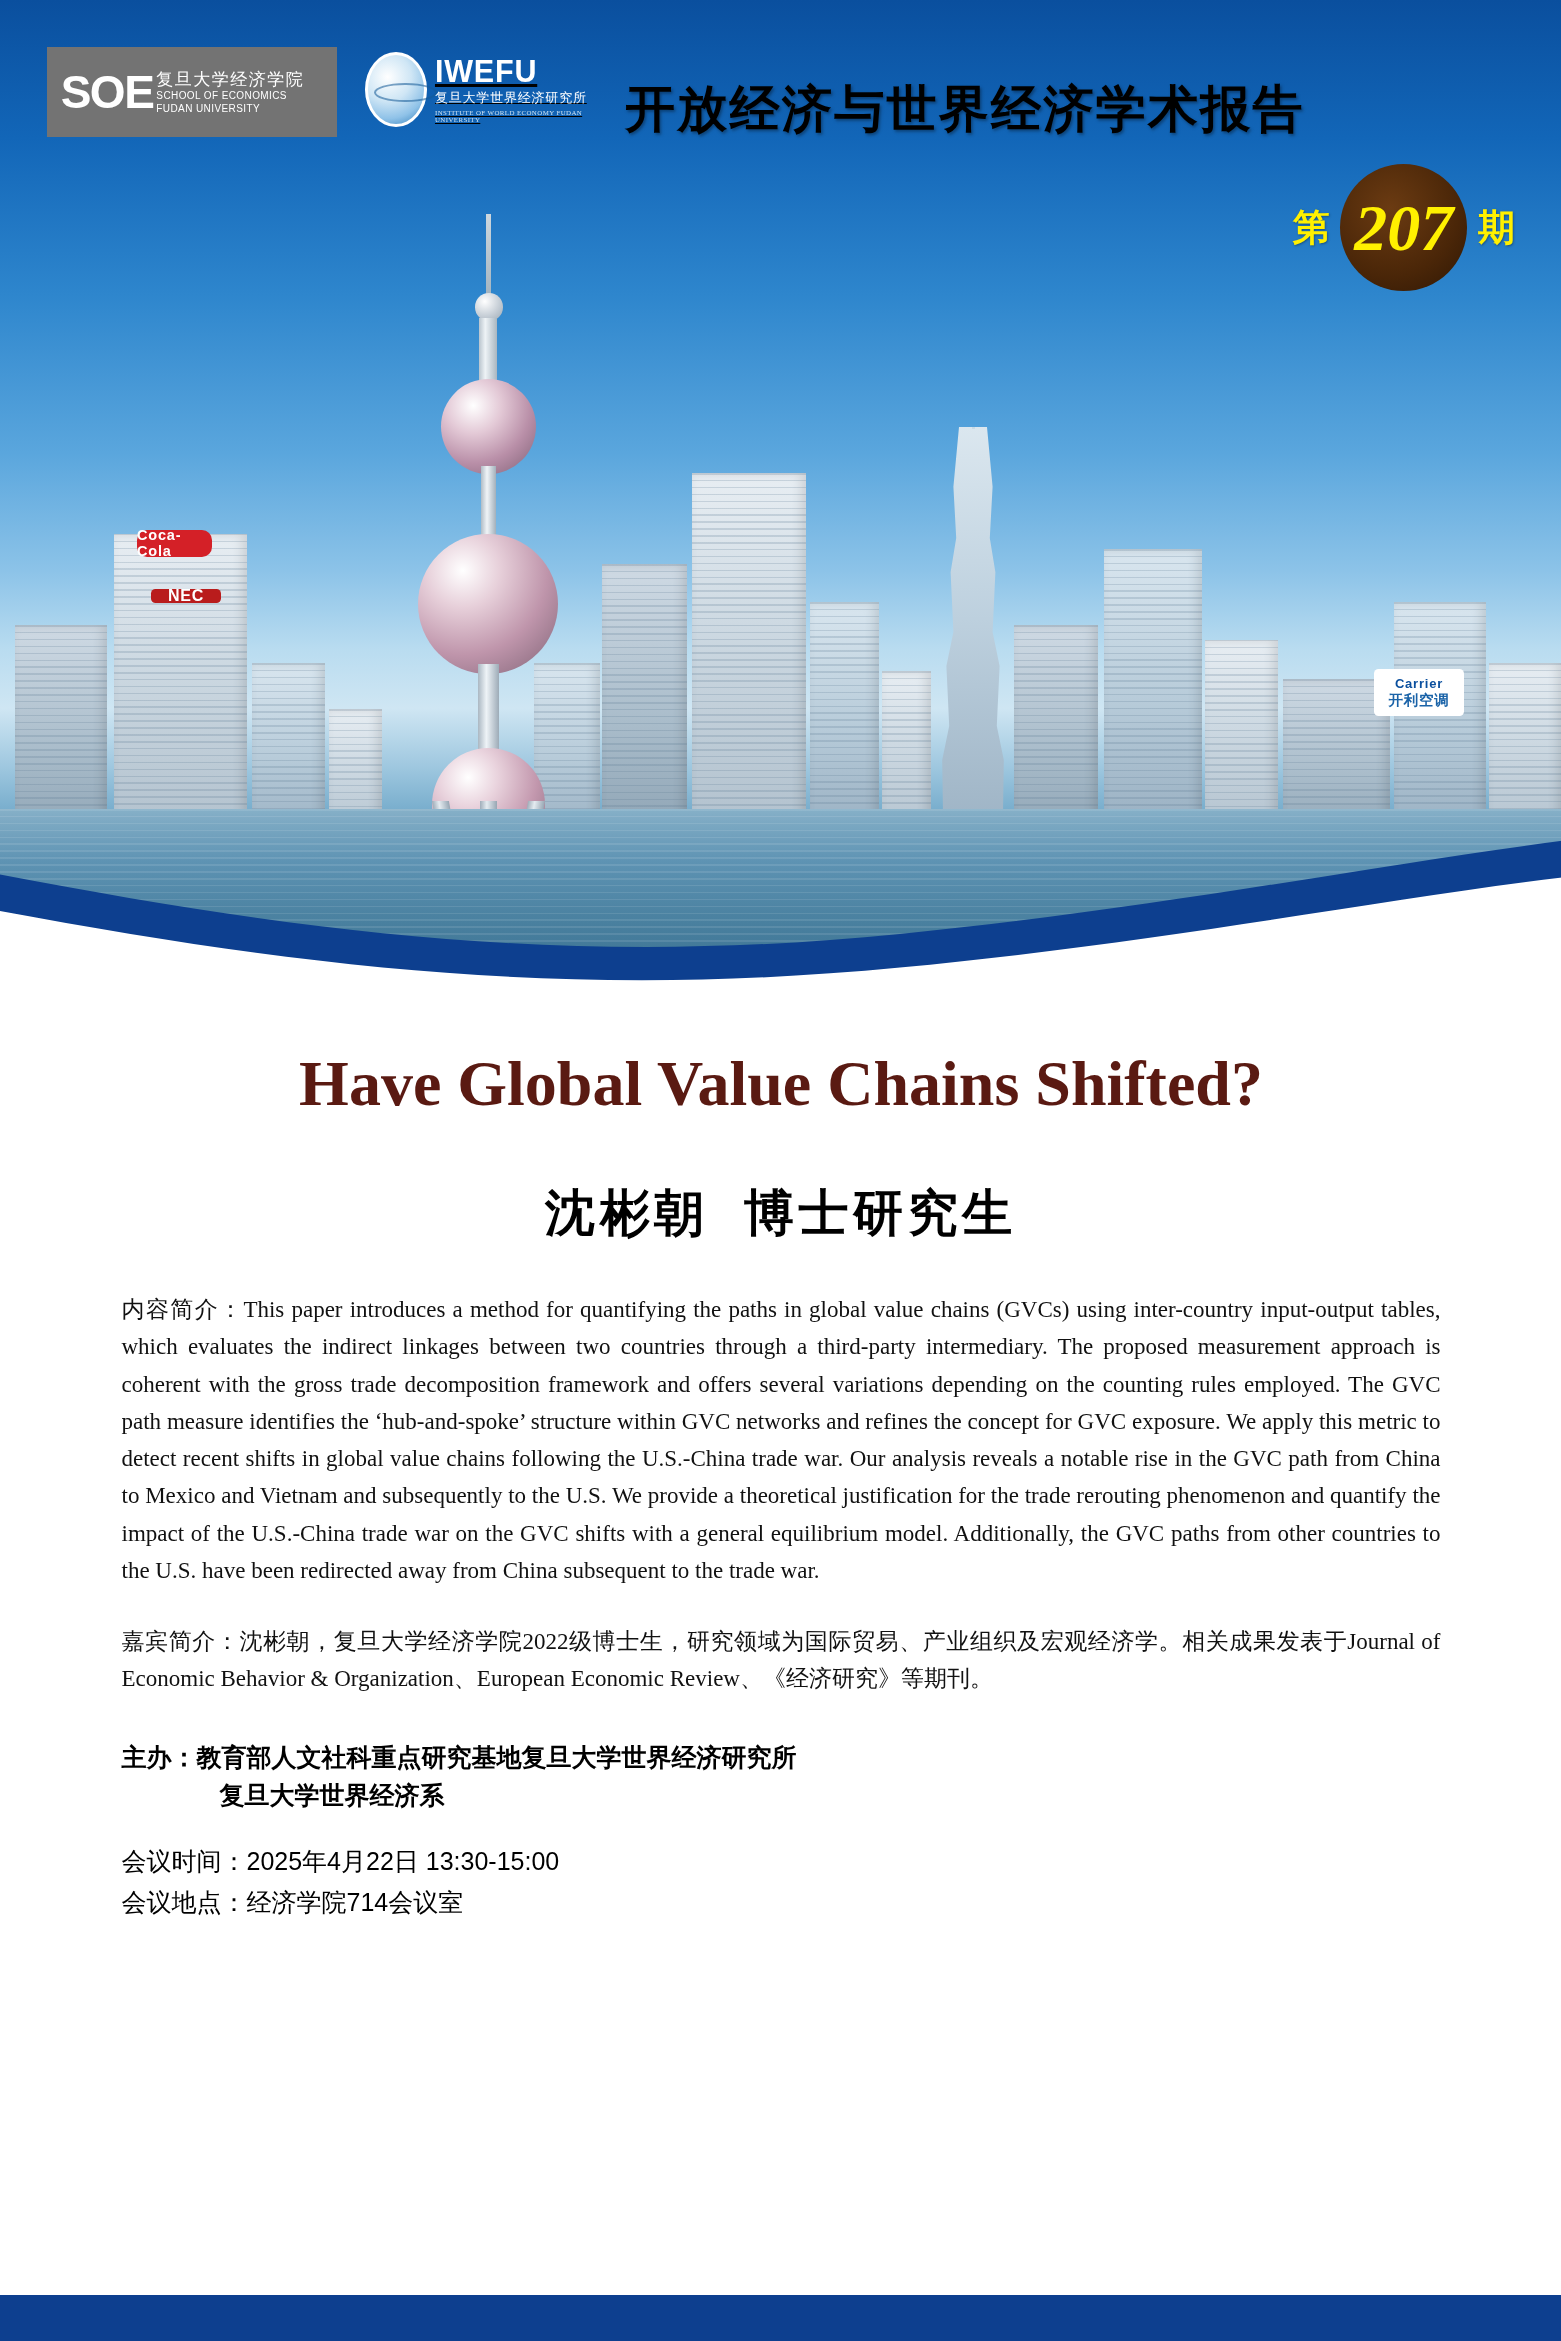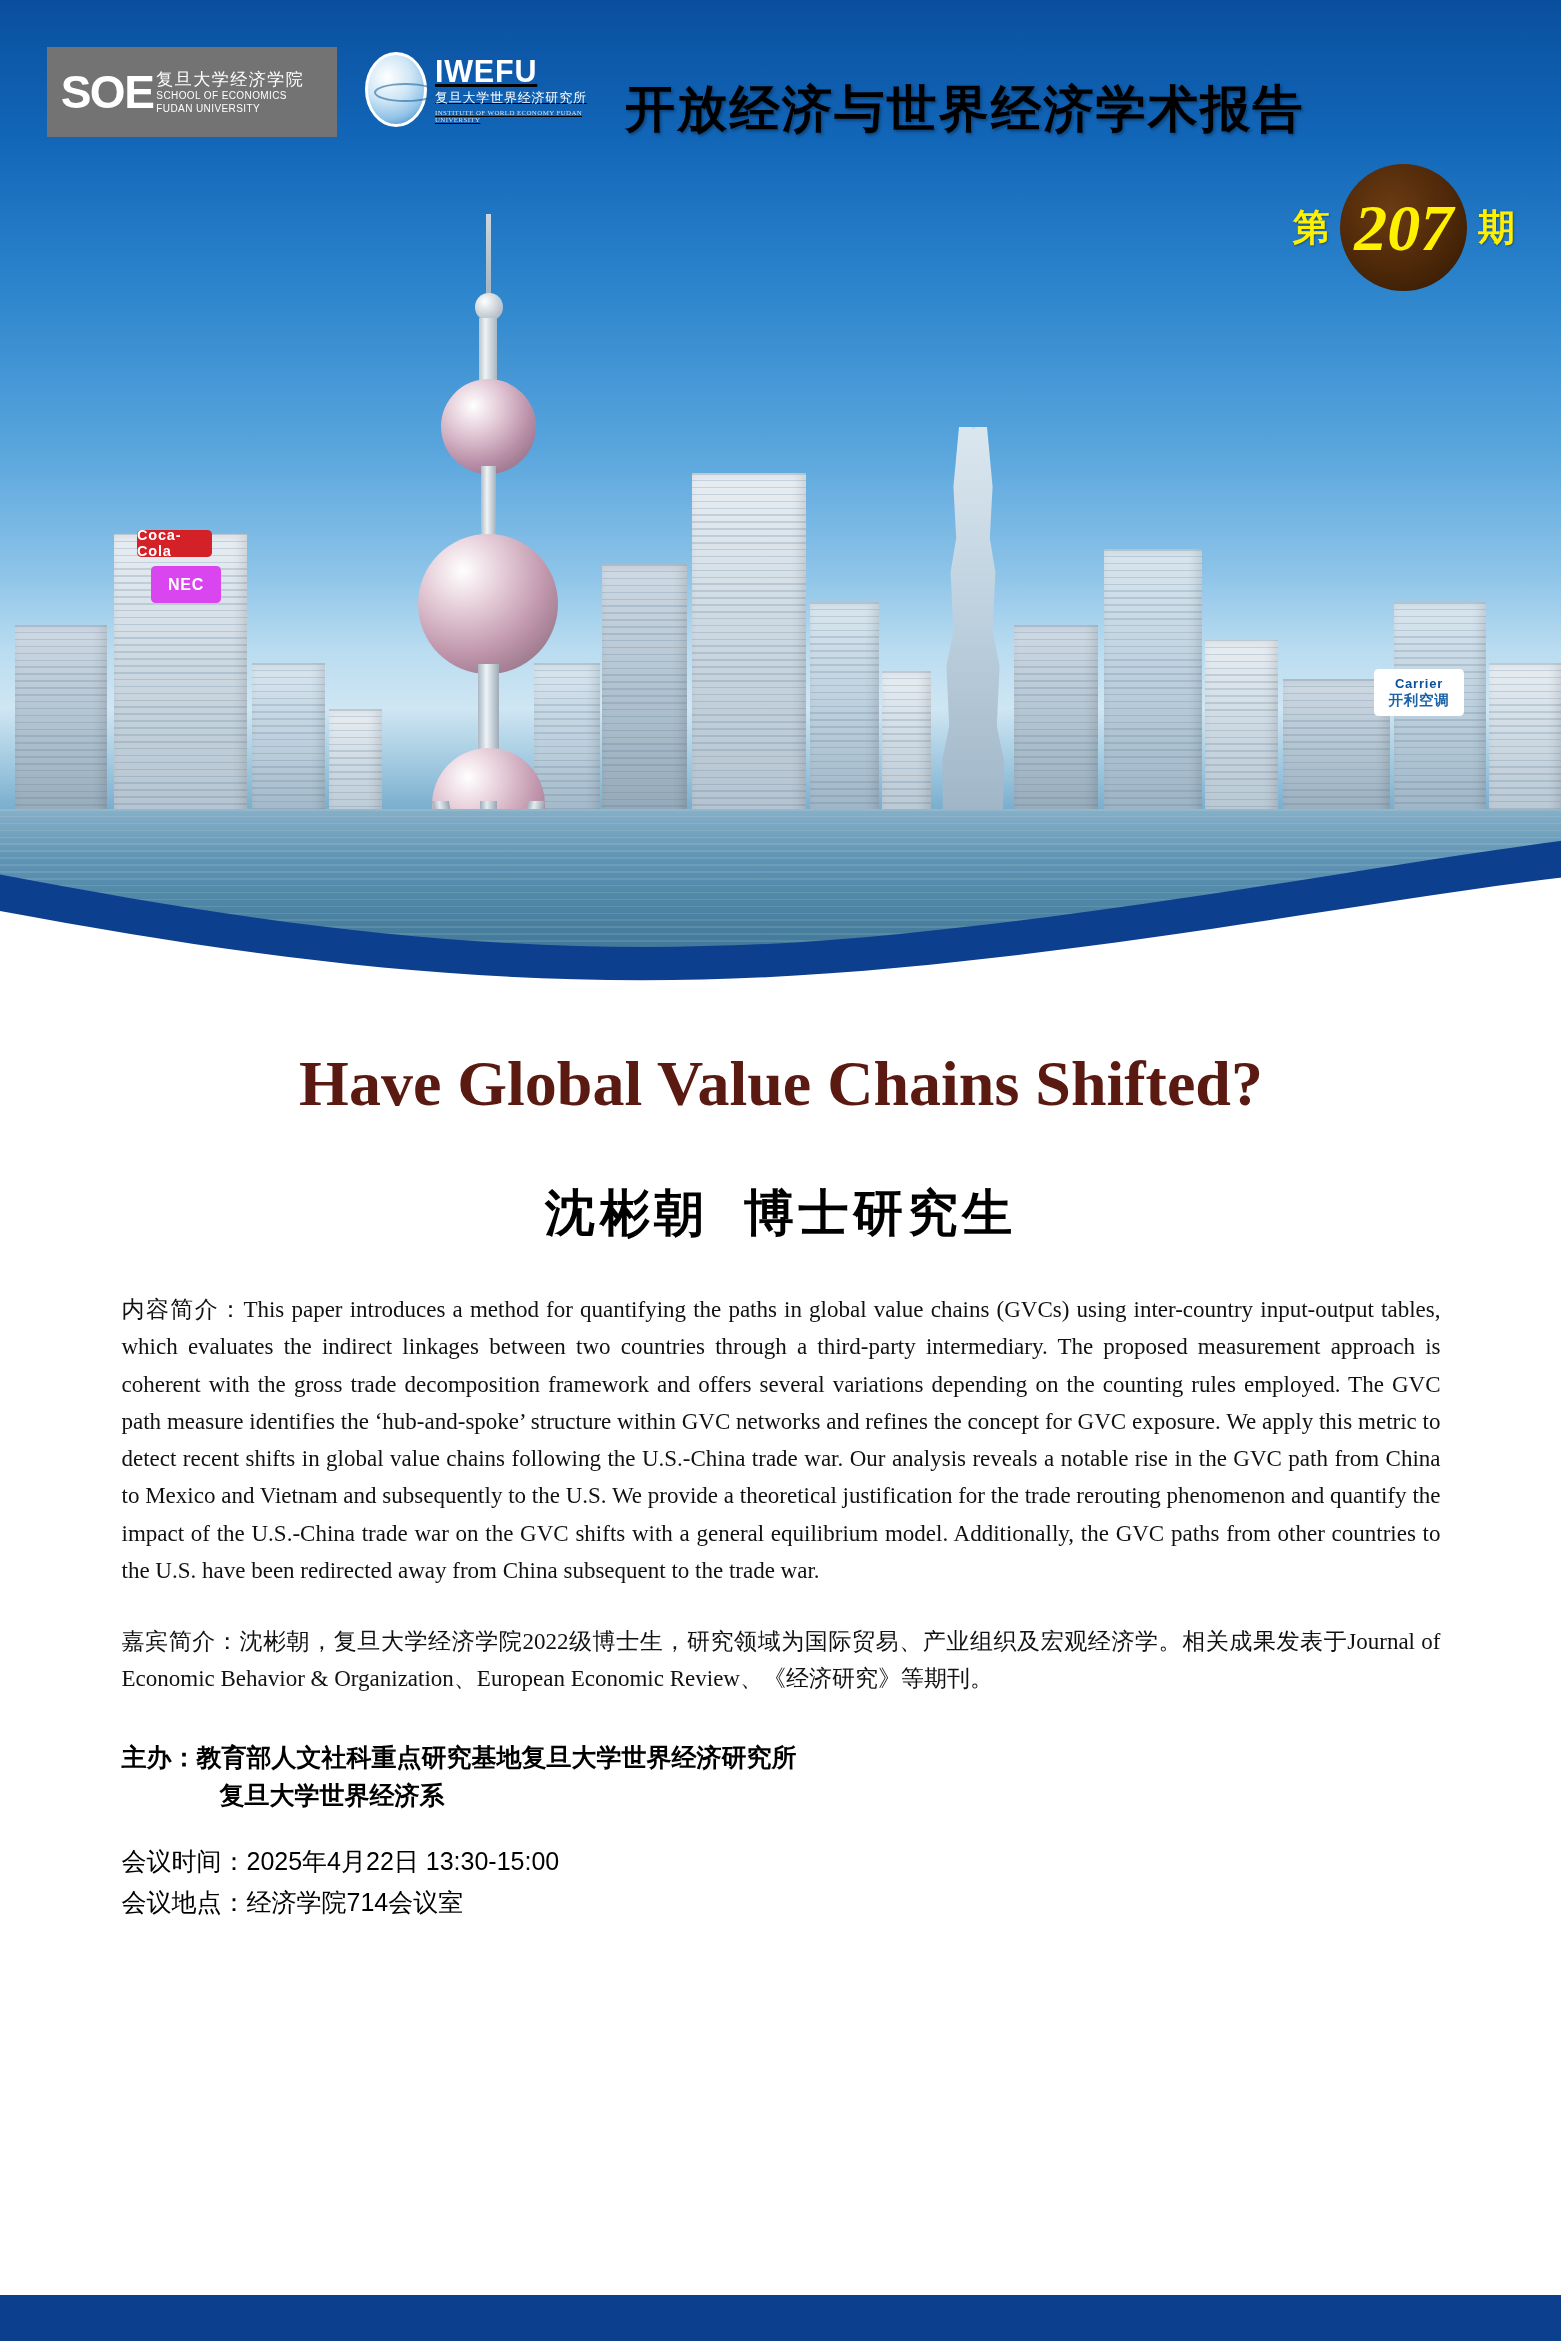--- a/index.html
+++ b/index.html
@@ -88,22 +88,22 @@
   .pearl .leg.l { left: 70px; transform: skewX(10deg); }
   .pearl .leg.r { left: 142px; transform: skewX(-10deg); }
   .pearl .leg.c { left: 106px; }
   .pearl .base { position:absolute; left: 46px; bottom: 30.5px; width: 137px; height: 35px; background: linear-gradient(to bottom,#dfe8ee,#a9b9c5); border-radius: 4.6px; }
 
   
   .sign {
     position:absolute; border-radius: 4.6px; display:flex; align-items:center; justify-content:center;
     font-family:"Liberation Sans", sans-serif; font-weight:bold; color:#fff; letter-spacing:0.8px;
   }
-  .sign.coke { left: 137px; bottom: 427px; width: 75px; height: 27.5px; background:#d42027; font-size:14.5px; }
-  .sign.nec  { left: 151px; bottom: 381px; width: 70px; height: 37px; background:#d946ef; font-size:16px; }
+  .sign.coke { left: 137px; bottom: 427px; width: 75px; height: 27.5px; background:#d42027; font-size:14.5px;border-radius:10px; }
+  .sign.nec  { left: 151px; bottom: 381px; width: 70px; height: 14px; background:#b91c1c; font-size:16px; }
   .sign.carrier { left: 1374px; bottom: 268px; width: 90px; height: 47px; background:#ffffff; color:#0a4f9e; font-size:13px; flex-direction:column; }
 
   
   .wave {
     position:absolute; left:0; bottom:-4.6px; width: 1562px; height: 168px;
   }
 
   .hdr-row { position:absolute; left:0; top:0; width:1562px; height:191px; }
   .soe-logo {
     position:absolute; left:47px; top:47px; width: 290px; height: 90px;

